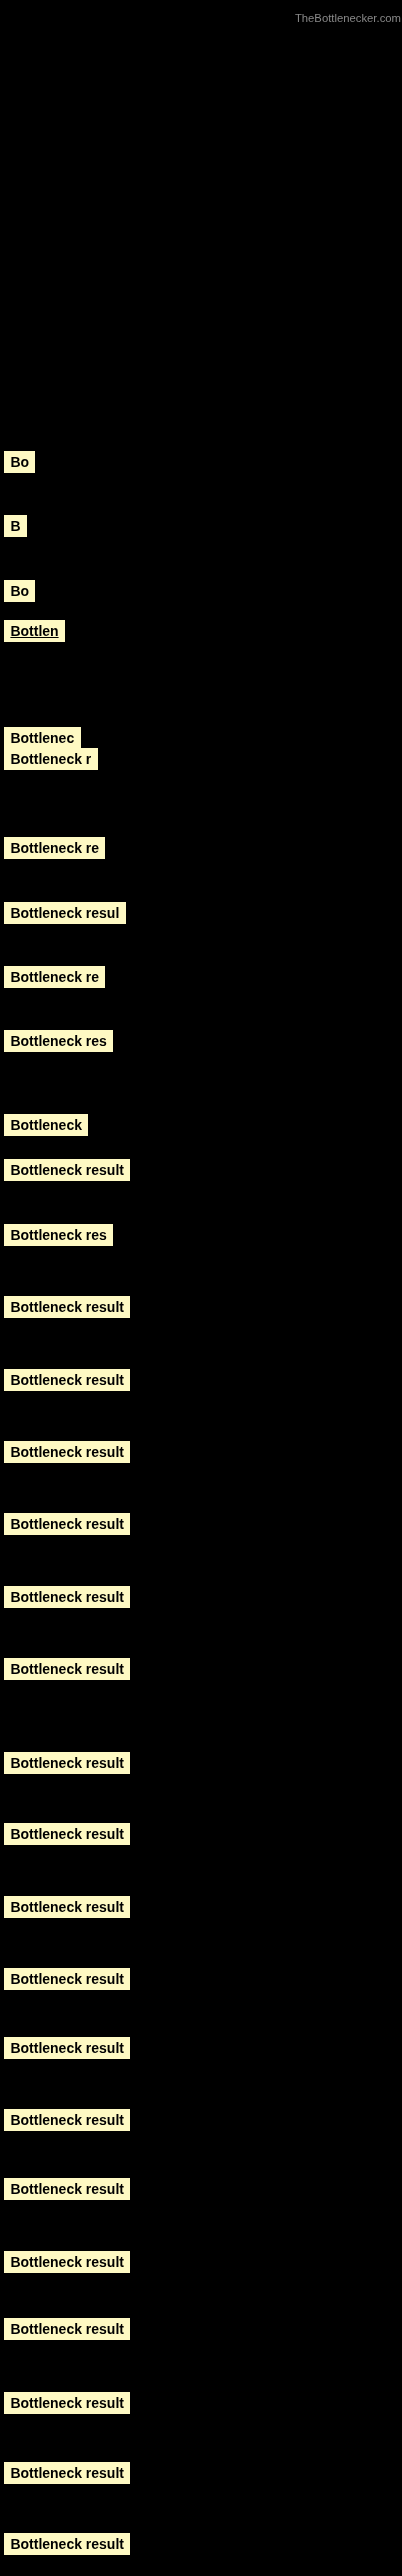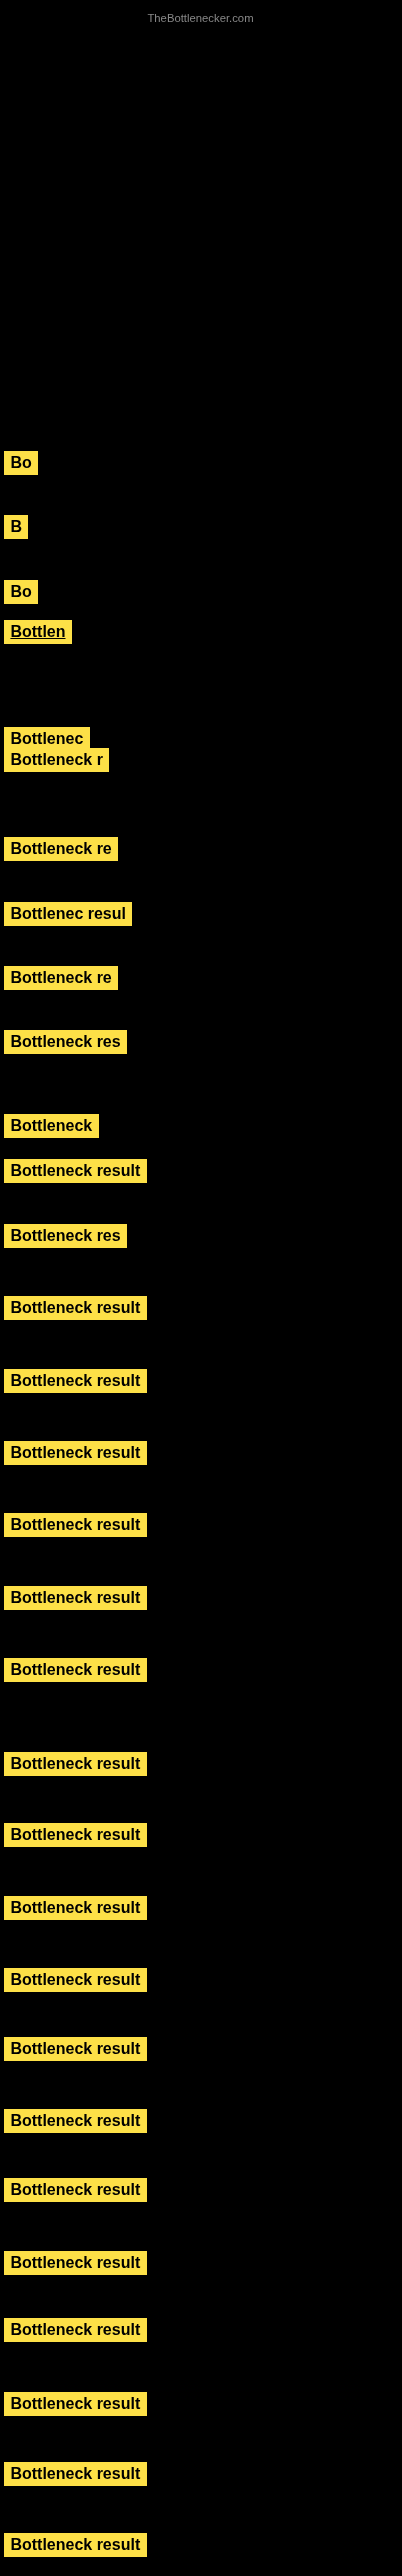--- a/index.html
+++ b/index.html
@@ -13,54 +13,54 @@
       width: 403px;
       min-height: 2576px;
       font-family: Arial, sans-serif;
       position: relative;
       overflow-x: hidden;
     }
 
     .site-title {
       color: #888888;
       font-size: 11.3px;
-      text-align: center;
+      text-align: right;
       padding: 8px 2px 4px 0;
       position: absolute;
       top: 4px;
       left: 0;
       right: 0;
     }
 
     .bottleneck-item {
       position: absolute;
       left: 4px;
-      background-color: #fde047;
+      background-color: #fef9c3;
       color: #000000;
-      font-size: 16px;
+      font-size: 14px;
       font-weight: bold;
       padding: 3.2px 6.4px;
       display: inline-block;
       white-space: nowrap;
     }
   </style>
 </head>
 <body>
 
 <span class="site-title">TheBottlenecker.com</span>
 
 <div id="items-container">
     <div class="bottleneck-item" style="top: 451px; min-width: 22.5px;">Bo</div>
     <div class="bottleneck-item" style="top: 515px; min-width: 16px;">B</div>
     <div class="bottleneck-item" style="top: 580px; min-width: 22.5px;">Bo</div>
     <div class="bottleneck-item" style="top: 620px; min-width: 44px; text-decoration: underline;">Bottlen</div>
     <div class="bottleneck-item" style="top: 708px; min-width: 72px; margin-top: 40px;">Bottleneck r</div>
     <div class="bottleneck-item" style="top: 727px; min-width: 58px;">Bottlenec</div>
     <div class="bottleneck-item" style="top: 837px; min-width: 81px;">Bottleneck re</div>
-    <div class="bottleneck-item" style="top: 902px; min-width: 98px;">Bottlenec resul</div>
+    <div class="bottleneck-item" style="top: 902px; min-width: 98px;">Bottleneck resul</div>
     <div class="bottleneck-item" style="top: 966px; min-width: 81px;">Bottleneck re</div>
     <div class="bottleneck-item" style="top: 1030px; min-width: 89px;">Bottleneck res</div>
     <div class="bottleneck-item" style="top: 1095px; min-width: 64px; margin-top: 19px;">Bottleneck</div>
     <div class="bottleneck-item" style="top: 1159px; min-width: 106px;">Bottleneck result</div>
     <div class="bottleneck-item" style="top: 1224px; min-width: 89px;">Bottleneck res</div>
     <div class="bottleneck-item" style="top: 1296px; min-width: 106px;">Bottleneck result</div>
     <div class="bottleneck-item" style="top: 1369px; min-width: 106px;">Bottleneck result</div>
     <div class="bottleneck-item" style="top: 1441px; min-width: 106px;">Bottleneck result</div>
     <div class="bottleneck-item" style="top: 1513px; min-width: 106px;">Bottleneck result</div>
     <div class="bottleneck-item" style="top: 1586px; min-width: 106px;">Bottleneck result</div>

